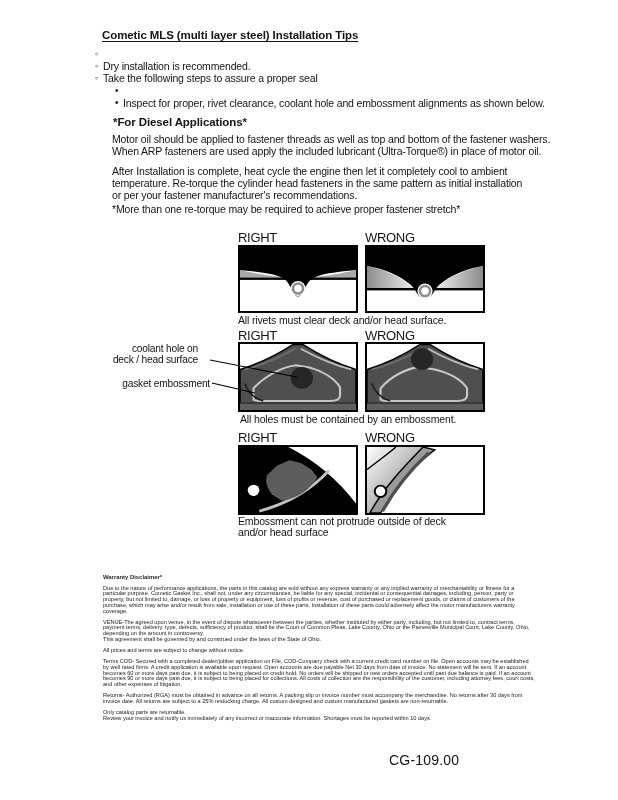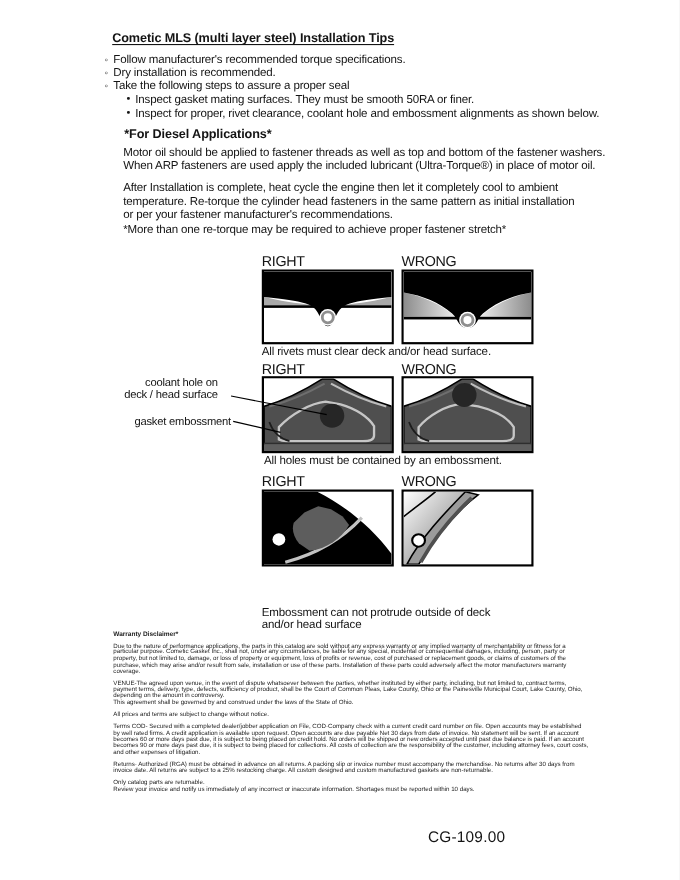--- a/index.html
+++ b/index.html
@@ -35,21 +35,21 @@
   .fbox { width:120px; border:2px solid #000; background:#fff; box-sizing:border-box; }
   .fbox svg { display:block; width:100%; height:100%; }
   .fb-left  { left:238px; }
   .fb-right { left:365px; }
   .row1 .flabel { top:230px; } .row1 .fbox { top:245px; height:68px; }
   .row2 .flabel { top:328px; } .row2 .fbox { top:342px; height:70px; }
   .row3 .flabel { top:430px; } .row3 .fbox { top:445px; height:70px; }
   .fcap { font-size:10.5px; line-height:11px; letter-spacing:-0.15px; white-space:pre-line; }
   .cap1 { left:238px; top:315px; }
   .cap2 { left:240px; top:414px; }
-  .cap3 { left:238px; top:516px;margin-top:36px; }
+  .cap3 { left:238px; top:516px; }
 
   .ann { width:112px; text-align:right; font-size:10.2px; line-height:10.8px; letter-spacing:-0.2px; white-space:pre-line; }
   .ann-coolant { left:86px; top:344px; }
   .ann-emboss  { left:98px; top:379px; }
   .leaders { left:210px; top:355px; width:95px; height:45px; z-index:4; pointer-events:none; }
 
   .disc { left:103px; top:575px; width:433px; font-size:5.6px; line-height:5.7px; color:#1c1c1c; }
   .disc h3 { margin:0 0 5px 0; font-size:5.9px; }
   .disc p { margin:0 0 5.5px 0; white-space:pre-line; }
 
@@ -58,33 +58,31 @@
 </head>
 <body>
 
 <div class="page">
 
   <h1 class="abs title">Cometic MLS (multi layer steel) Installation Tips</h1>
 
   <div class="abs bullets">
     <div class="brow">
       <span class="bm">◦</span>
-      <span>Follow manufacturer's recommended torque specifications.</span>
     </div>
     <div class="brow">
       <span class="bm">◦</span>
       <span>Dry installation is recommended.</span>
     </div>
     <div class="brow">
       <span class="bm">◦</span>
       <span>Take the following steps to assure a proper seal</span>
     </div>
     <div class="brow sub">
       <span class="bm">•</span>
-      <span>Inspect gasket mating surfaces.  They must be smooth 50RA or finer.</span>
     </div>
     <div class="brow sub">
       <span class="bm">•</span>
       <span>Inspect for proper, rivet clearance, coolant hole and embossment alignments as shown below.</span>
     </div>
   </div>
 
   <h2 class="abs diesel">*For Diesel Applications*</h2>
   <p class="abs body p1">Motor oil should be applied to fastener threads as well as top and bottom of the fastener washers.
 When ARP fasteners are used apply the included lubricant (Ultra-Torque®) in place of motor oil.</p>

